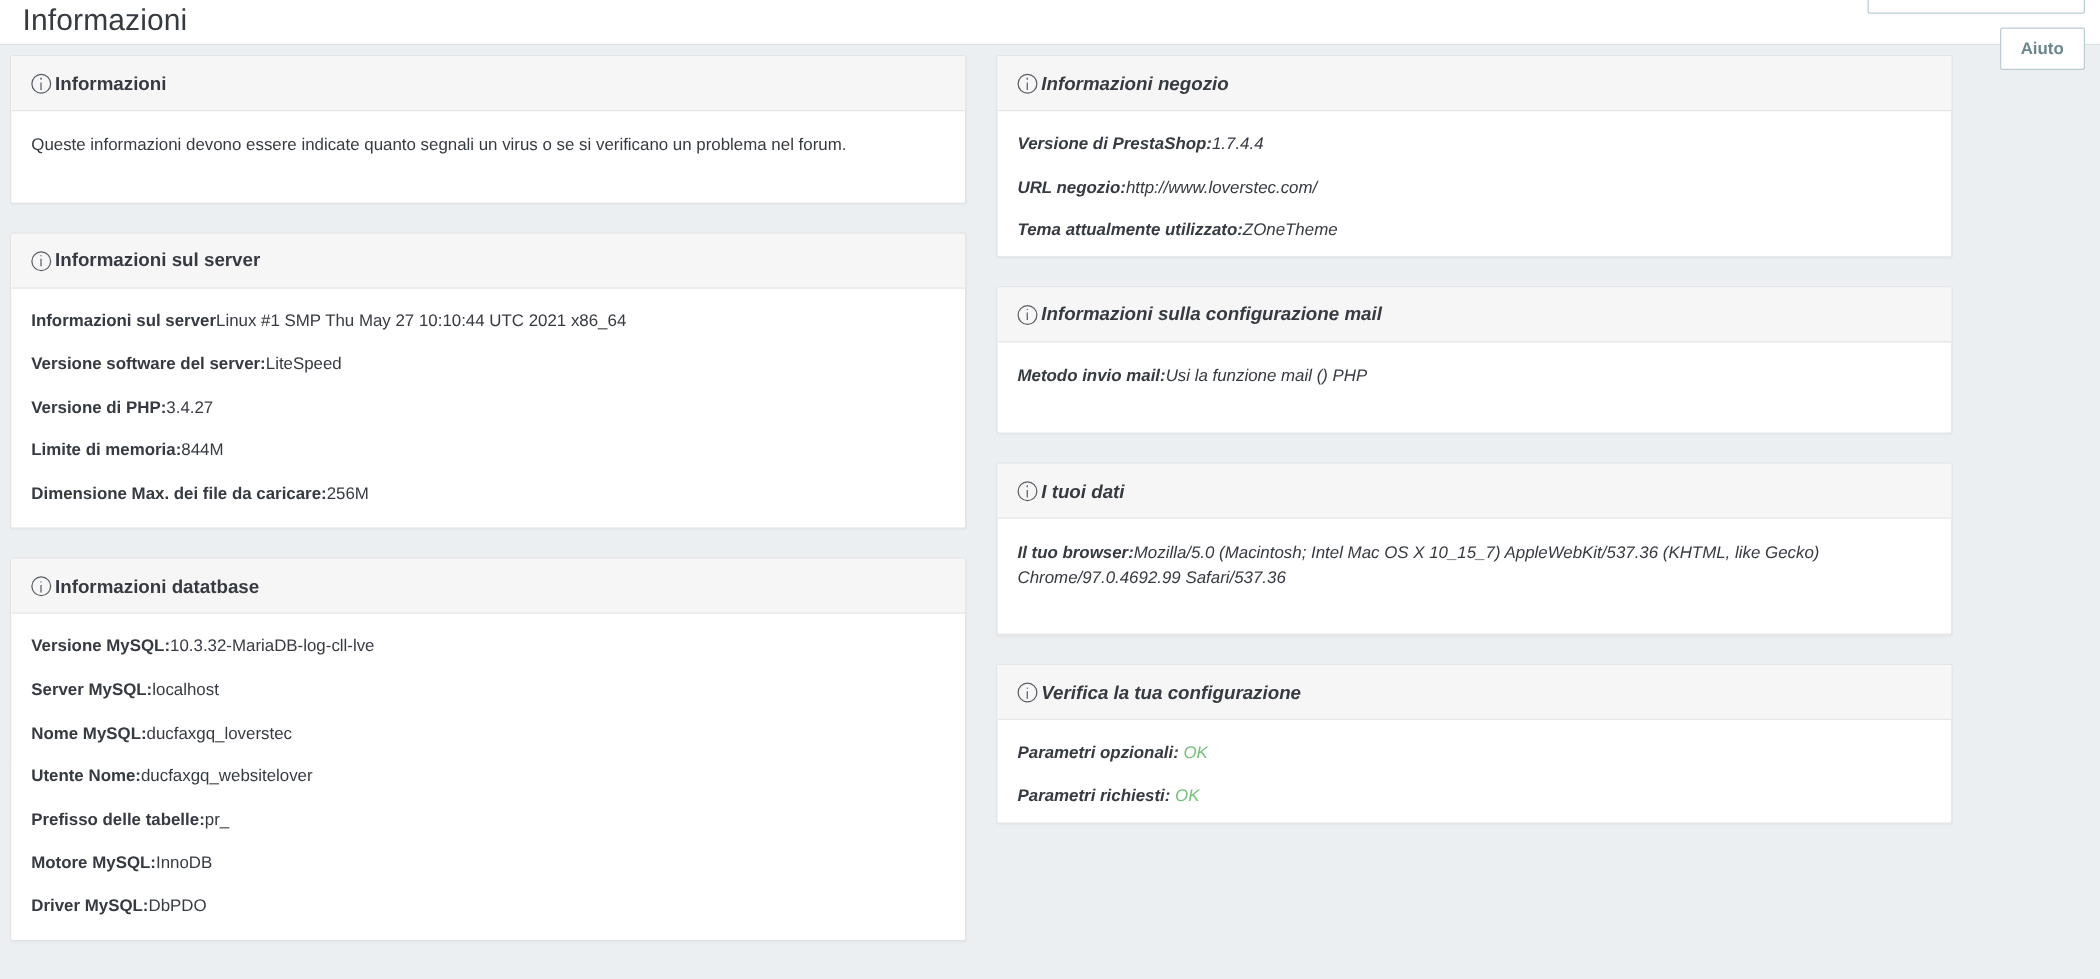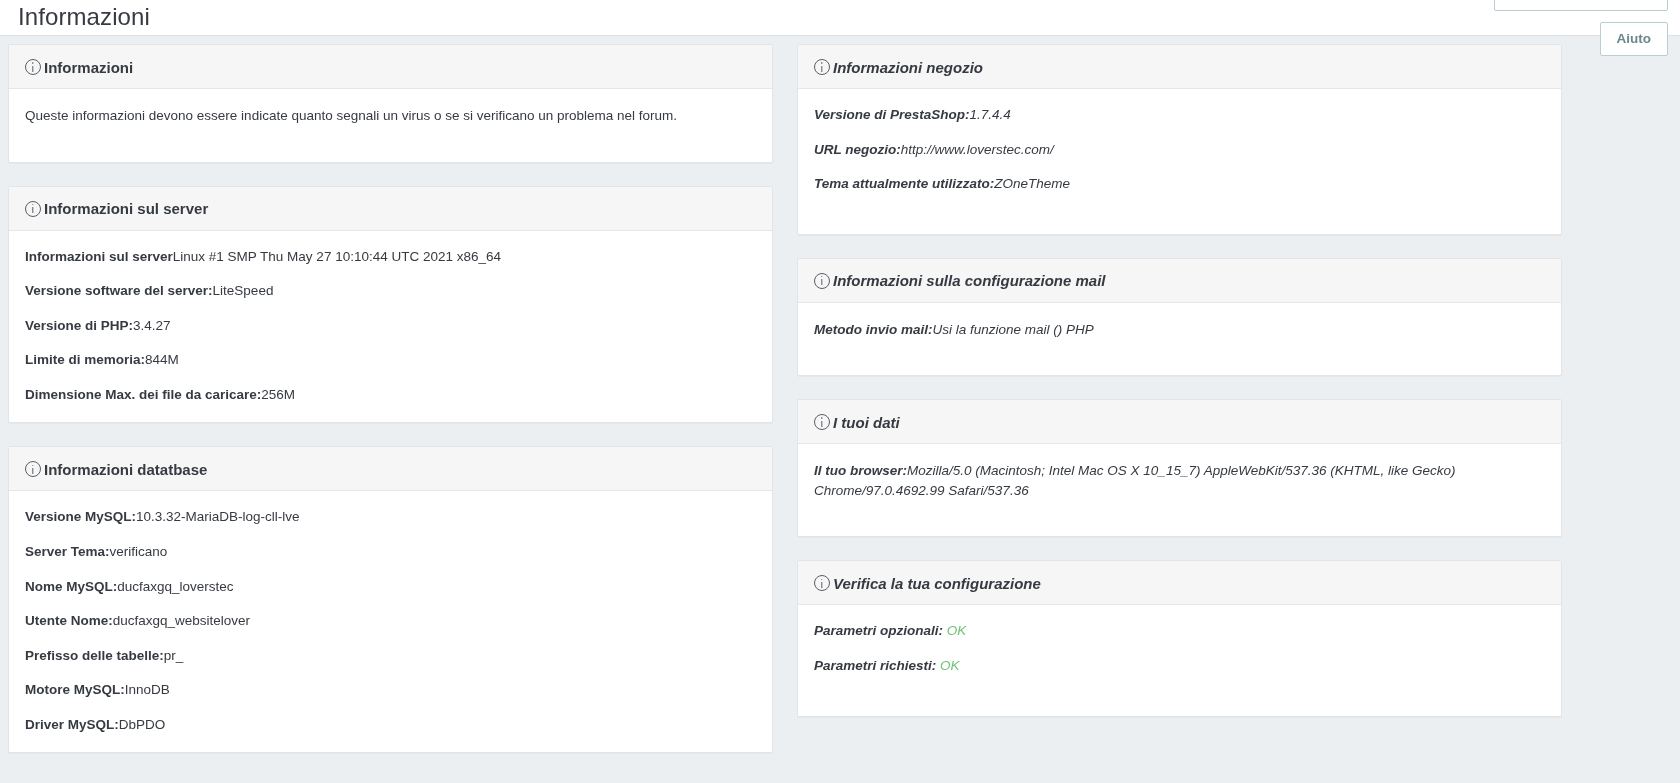--- a/index.html
+++ b/index.html
@@ -146,21 +146,21 @@
   .kv .v.ok { color: #72c279; }
 
   .para {
     font-size: 13.5px;
     line-height: 1.45;
     margin: 0;
     color: #363a41;
   }
 
   
-  .panel-body.tight { padding-bottom: 40px; }
+  .panel-body.tight { padding-bottom: 11px; }
   .panel-body.single { padding: 17px 16px 36px 16px; }
 </style>
 </head>
 <body>
 
 <div class="page-header">
   <h1 class="page-title">Informazioni</h1>
   <div class="header-actions">
     <button class="header-btn">Moduli Raccomandati</button>
     <button class="header-btn">Aiuto</button>
@@ -195,21 +195,21 @@
       </div>
     </section>
 
     <section class="panel">
       <div class="panel-head">
         <span class="info-icon"></span>
         <span class="panel-title">Informazioni datatbase</span>
       </div>
       <div class="panel-body">
         <p class="kv"><span class="k">Versione MySQL:</span><span class="v">10.3.32-MariaDB-log-cll-lve</span></p>
-        <p class="kv"><span class="k">Server Tema:</span><span class="v">verificano</span></p>
+        <p class="kv"><span class="k">Server MySQL:</span><span class="v">localhost</span></p>
         <p class="kv"><span class="k">Nome MySQL:</span><span class="v">ducfaxgq_loverstec</span></p>
         <p class="kv"><span class="k">Utente Nome:</span><span class="v">ducfaxgq_websitelover</span></p>
         <p class="kv"><span class="k">Prefisso delle tabelle:</span><span class="v">pr_</span></p>
         <p class="kv"><span class="k">Motore MySQL:</span><span class="v">InnoDB</span></p>
         <p class="kv"><span class="k">Driver MySQL:</span><span class="v">DbPDO</span></p>
       </div>
     </section>
 
   </div>
 

